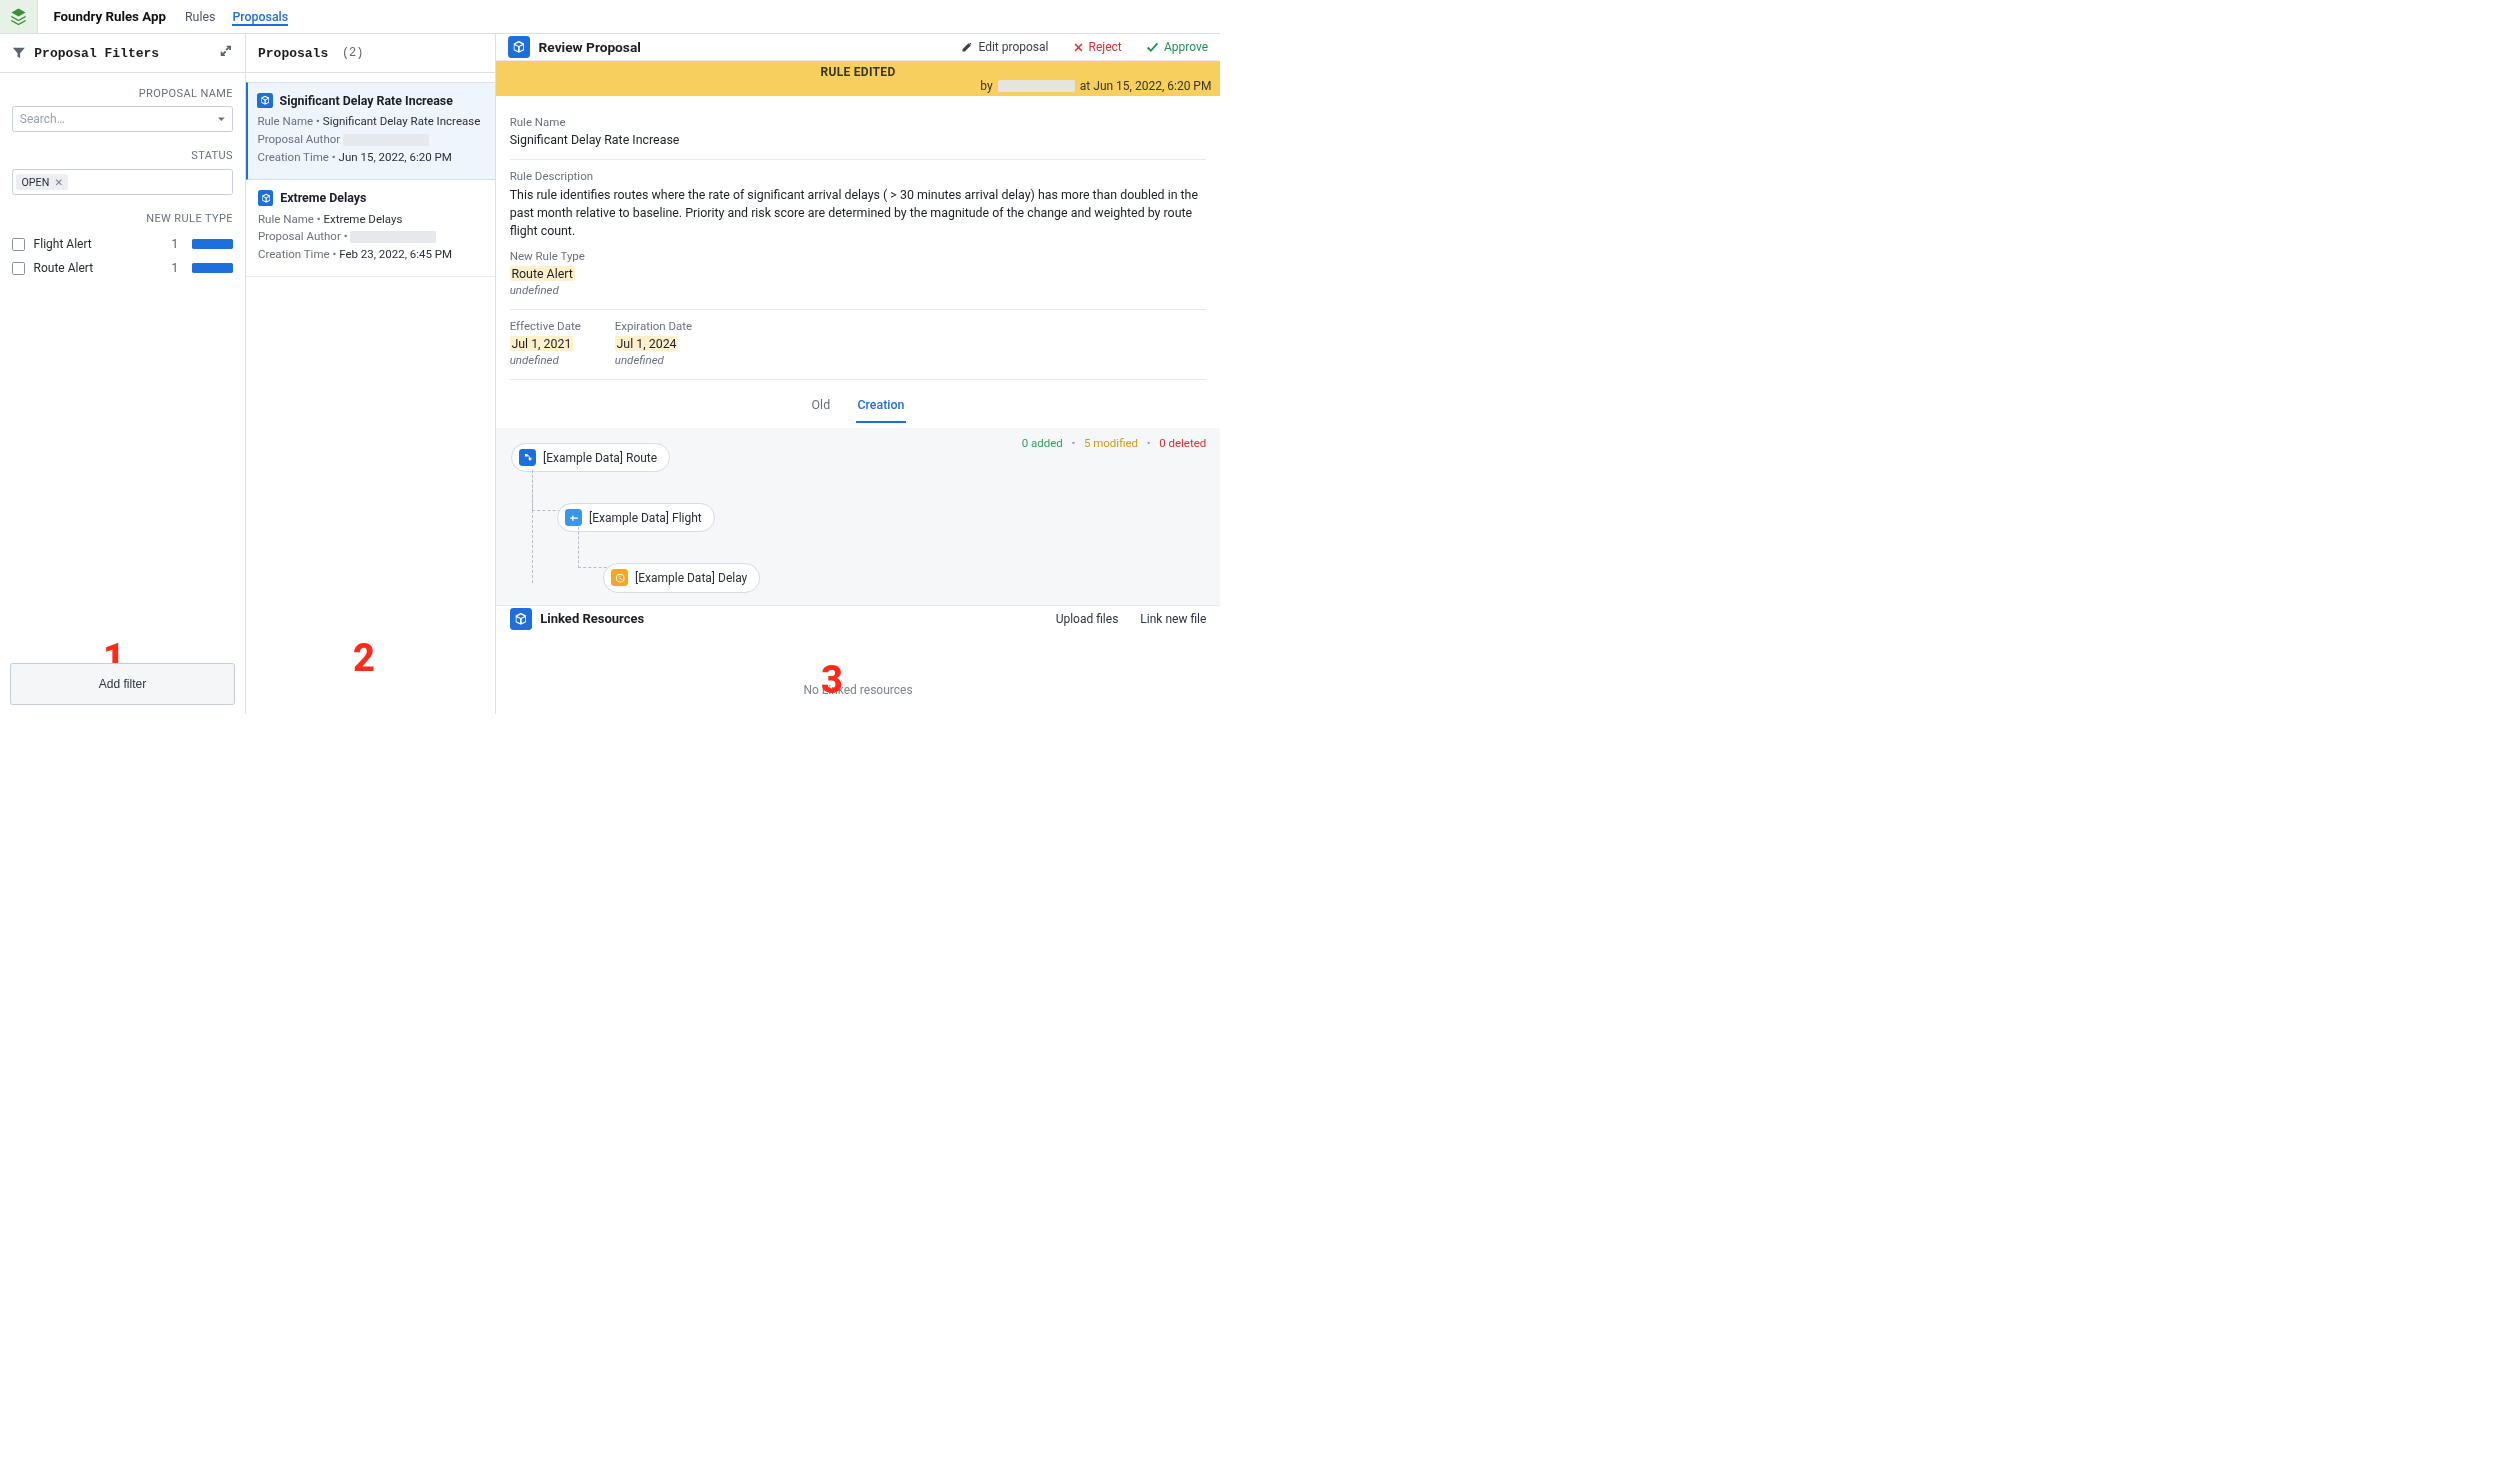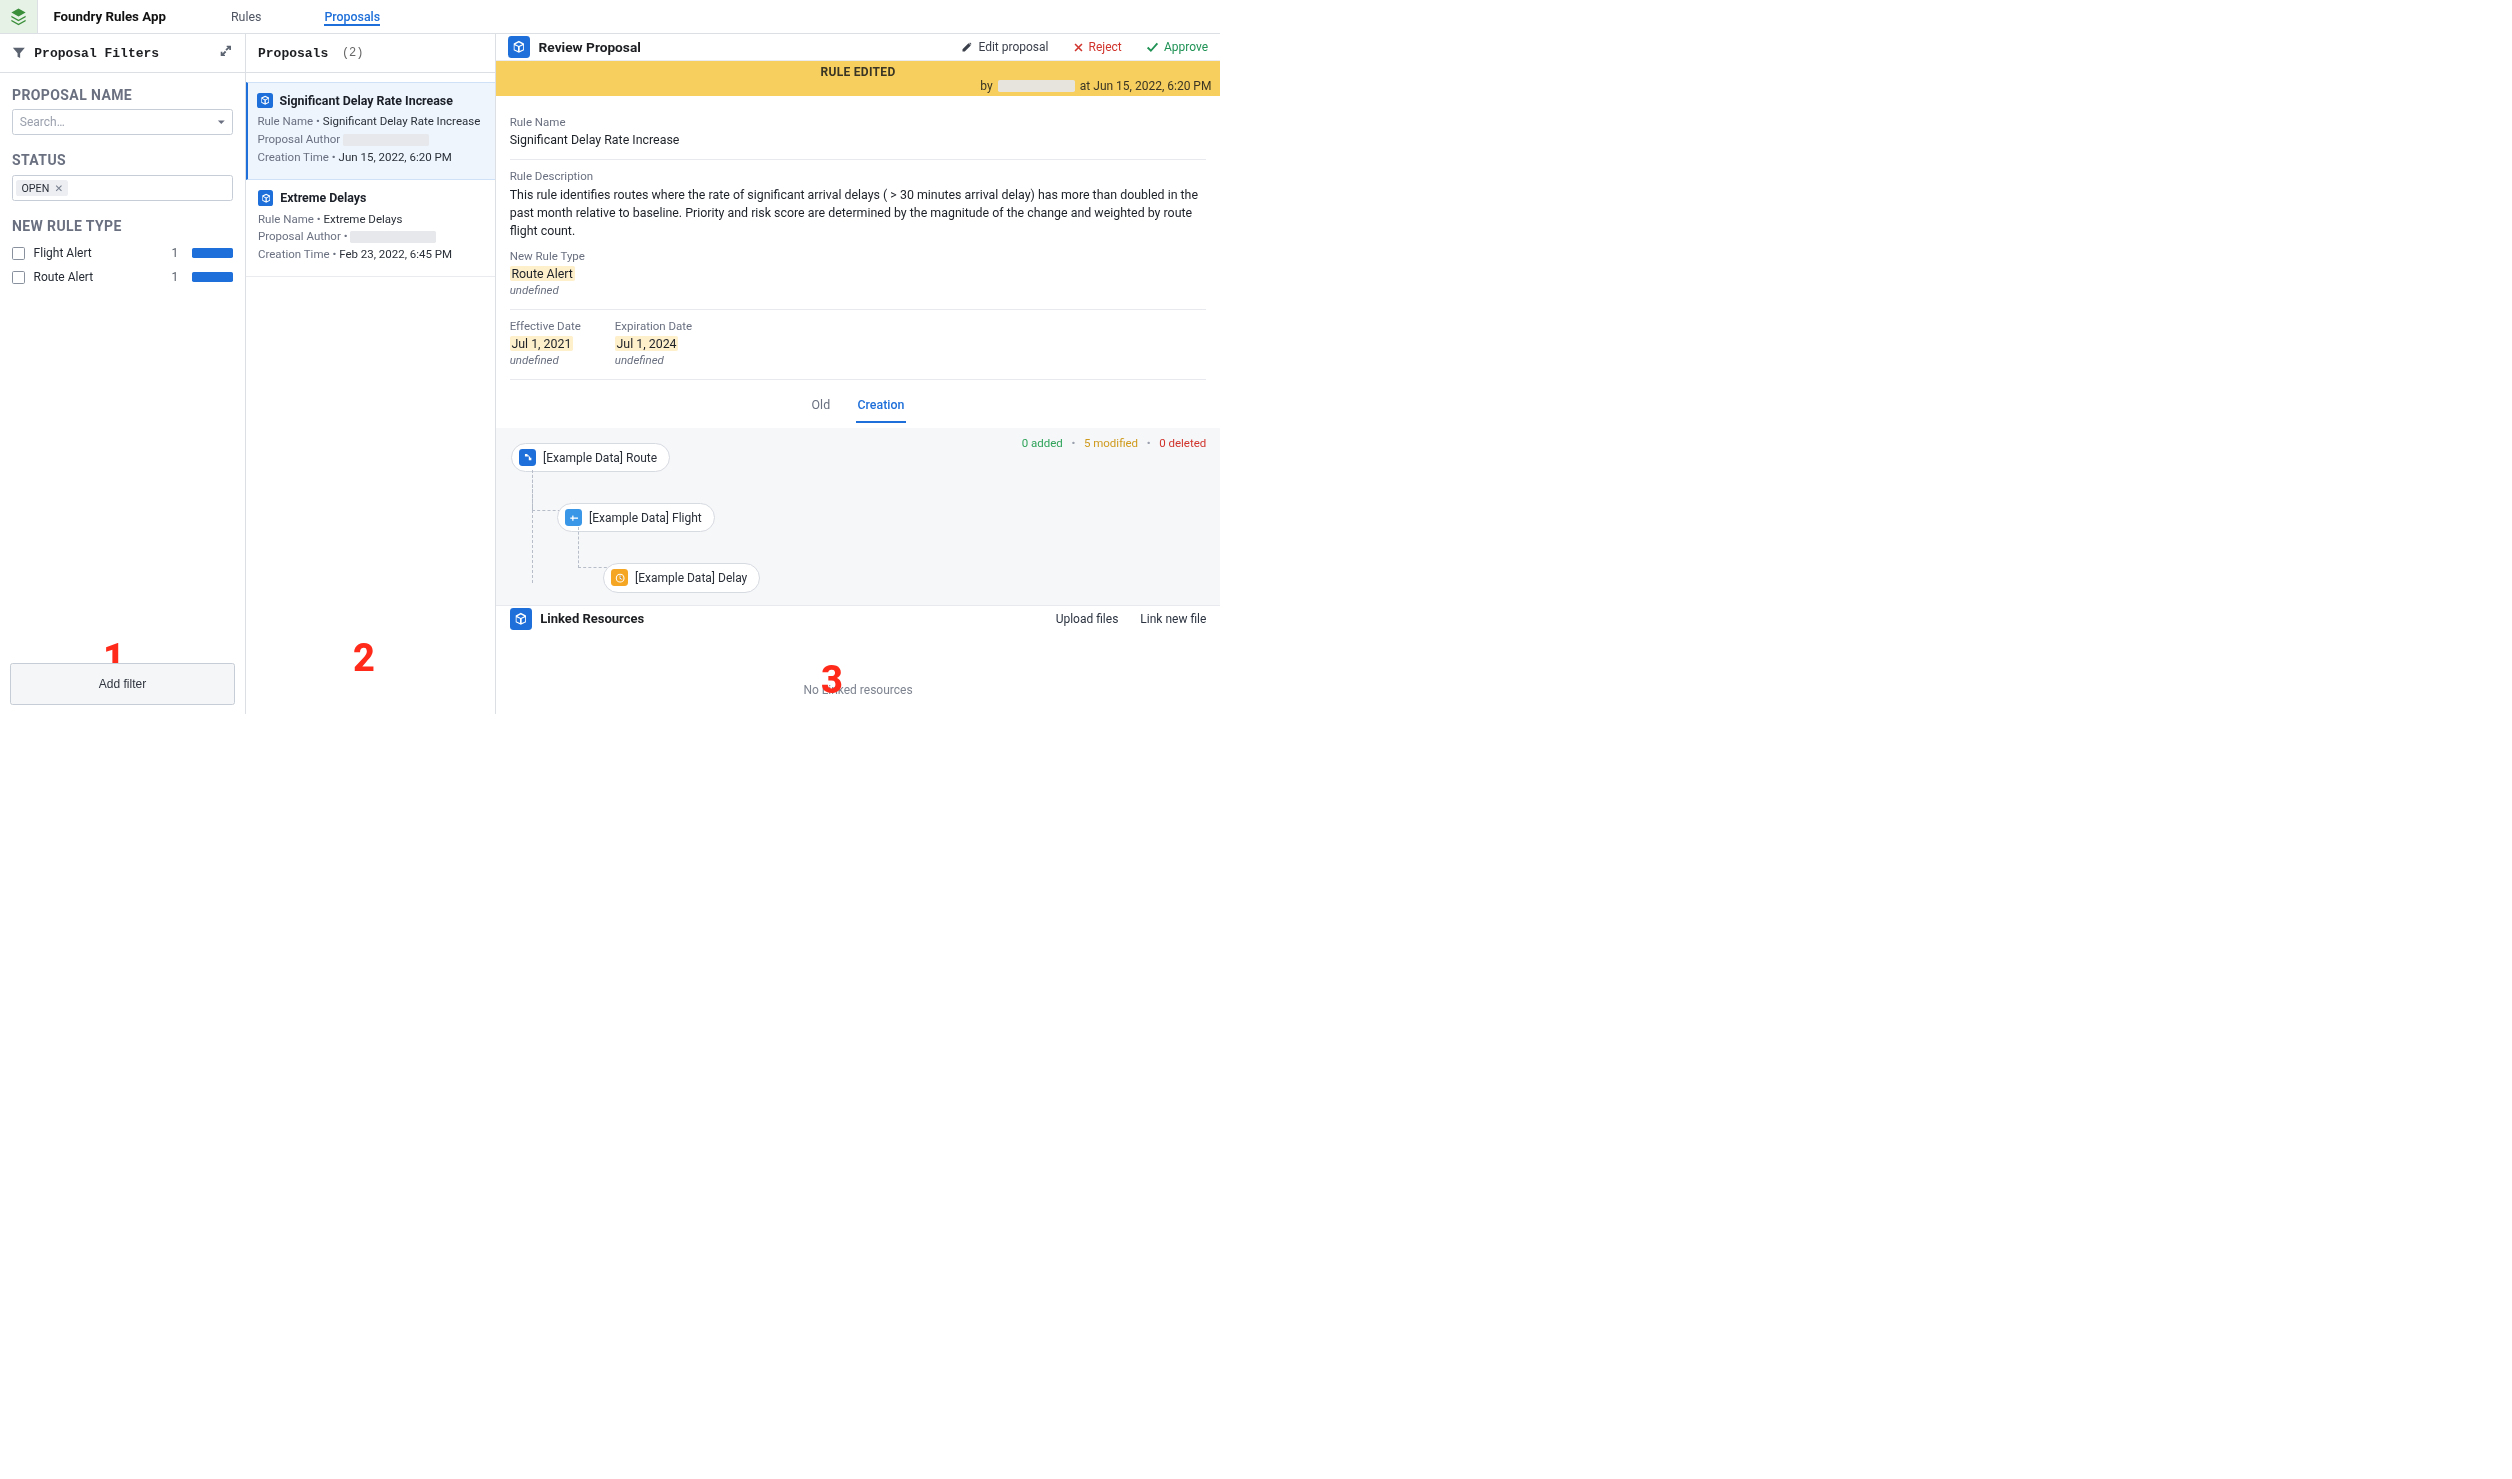--- a/index.html
+++ b/index.html
@@ -28,21 +28,21 @@
   }
   .app-logo-box svg { width: 19px; height: 19px; }
   .app-title-area {
     display: flex; align-items: center; padding: 0 15.4px; gap: 19px;
   }
   .app-title { font-weight: 700; font-size: 13.3px; color: #111; }
   .nav-tabs { display: flex; align-items: stretch; gap: 17px; }
   .nav-tab {
     display: flex; align-items: center;
     color: #4f5562; font-size: 12.4px; cursor: pointer;
-    border-bottom: 2.6px solid transparent; padding-top: 2.6px; margin-left: 46px;
+    border-bottom: 2.6px solid transparent; padding-top: 2.6px;
   }
   .nav-tab.active { color: #1e6fd9; border-bottom-color: #1e6fd9; font-weight: 500;}
 
   
   .layout { display: flex; height: calc(100% - 38px); }
 
   
   .col-filters {
     width: 246px; border-right: 0.9px solid #dcdfe4;
     display: flex; flex-direction: column;
@@ -53,22 +53,22 @@
     padding: 0 12px; gap: 22px; border-bottom: 0.9px solid #dcdfe4;
     justify-content: space-between;
     font-family: Liberation Mono, monospace;
   }
   .panel-header-left { display: flex; align-items: center; gap: 8.6px; }
   .panel-header .title { font-weight: 700; font-size: 13px; }
   .panel-header .count { color: #666; margin-left: 5.1px; font-weight: 400;}
   .collapse-icon { color: #5b6270; cursor: pointer; }
   .filter-body { padding: 13.7px 12px 0 12px; flex: 1; overflow: auto; }
   .field-label {
-    font-size: 14px; letter-spacing: 0.4px; color: #6a7080;
-    font-weight: 700; margin-bottom: 6.8px;
+    font-size: 11px; letter-spacing: 0.4px; color: #6a7080;
+    font-weight: 400; margin-bottom: 6.8px; text-align: right;
   }
   .search-select {
     height: 26px; border: 0.9px solid #c7cdd6; border-radius: 2.6px;
     display: flex; align-items: center; justify-content: space-between;
     padding: 0 6.8px; color: #9aa0ad; cursor: pointer; background: #fff;
   }
   .field-block { margin-bottom: 17px; }
   .chip-input {
     min-height: 26px; border: 0.9px solid #c7cdd6; border-radius: 2.6px;
     padding: 2.6px 3.4px; display: flex; align-items: center; gap: 3.4px;

